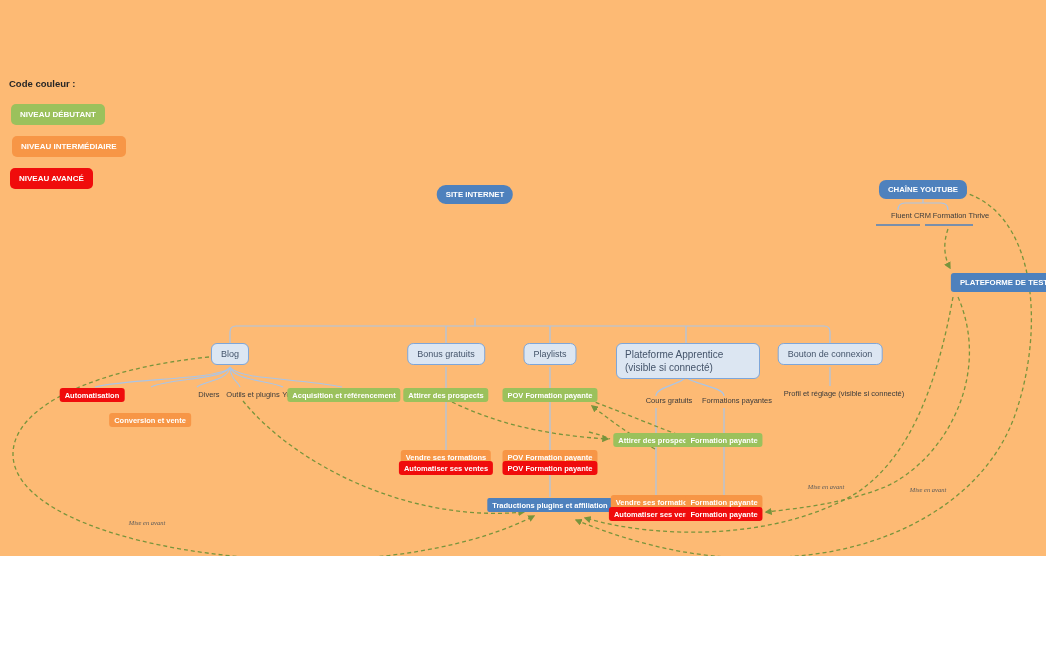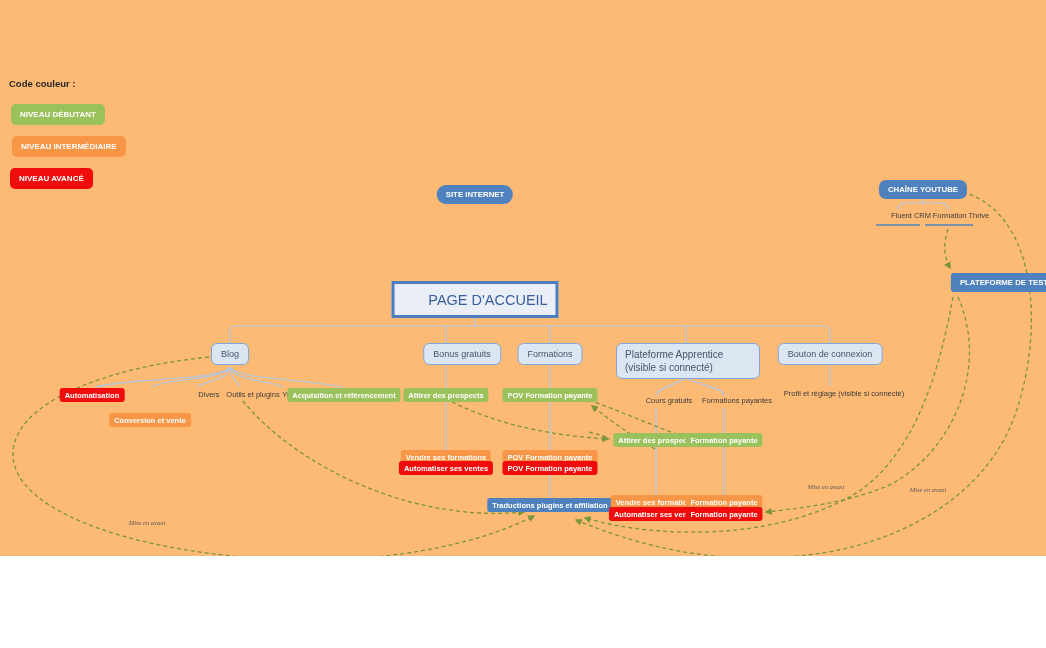--- a/index.html
+++ b/index.html
@@ -56,25 +56,24 @@
   <div class="abs legend-badge" style="left:11px;top:104px;background:#9bc15c">NIVEAU DÉBUTANT</div>
   <div class="abs legend-badge" style="left:12px;top:136px;background:#f79646">NIVEAU INTERMÉDIAIRE</div>
   <div class="abs legend-badge" style="left:10px;top:168px;background:#f00c0c">NIVEAU AVANCÉ</div>
 
   <div class="abs cx bigbadge" style="left:475px;top:185px">SITE INTERNET</div>
   <div class="abs cx bigbadge" style="left:923px;top:180px;border-radius:7px">CHAÎNE YOUTUBE</div>
   <div class="abs cx plain" style="left:898px;top:211px">Fluent CRM</div>
   <div class="abs cx plain" style="left:948px;top:211px">Formation Thrive</div>
   <div class="abs cx bigbadge" style="left:1004px;top:273px;border-radius:3px">PLATEFORME DE TEST</div>
 
-  <div class="abs cx root" style="left:475px;top:281px">PAGE D'ACCUEIL</div>
 
   <div class="abs cx node" style="left:230px;top:343px">Blog</div>
-  <div class="abs cx node" style="left:462px;top:343px">Bonus gratuits</div>
-  <div class="abs cx node" style="left:550px;top:343px">Formations</div>
+  <div class="abs cx node" style="left:446px;top:343px">Bonus gratuits</div>
+  <div class="abs cx node" style="left:550px;top:343px">Playlists</div>
   <div class="abs cx node wide" style="left:688px;top:343px">Plateforme Apprentice (visible si connecté)</div>
   <div class="abs cx node" style="left:830px;top:343px">Bouton de connexion</div>
 
   <div class="abs cx badge red" style="left:92px;top:388px">Automatisation</div>
   <div class="abs cx badge orange" style="left:150px;top:388px">Conversion et vente</div>
   <div class="abs cx plain" style="left:196px;top:390px">Divers</div>
   <div class="abs cx plain" style="left:240px;top:390px">Outils et plugins</div>
   <div class="abs cx plain" style="left:284px;top:390px">YouTube</div>
   <div class="abs cx badge green" style="left:344px;top:388px">Acquisition et référencement</div>
 

